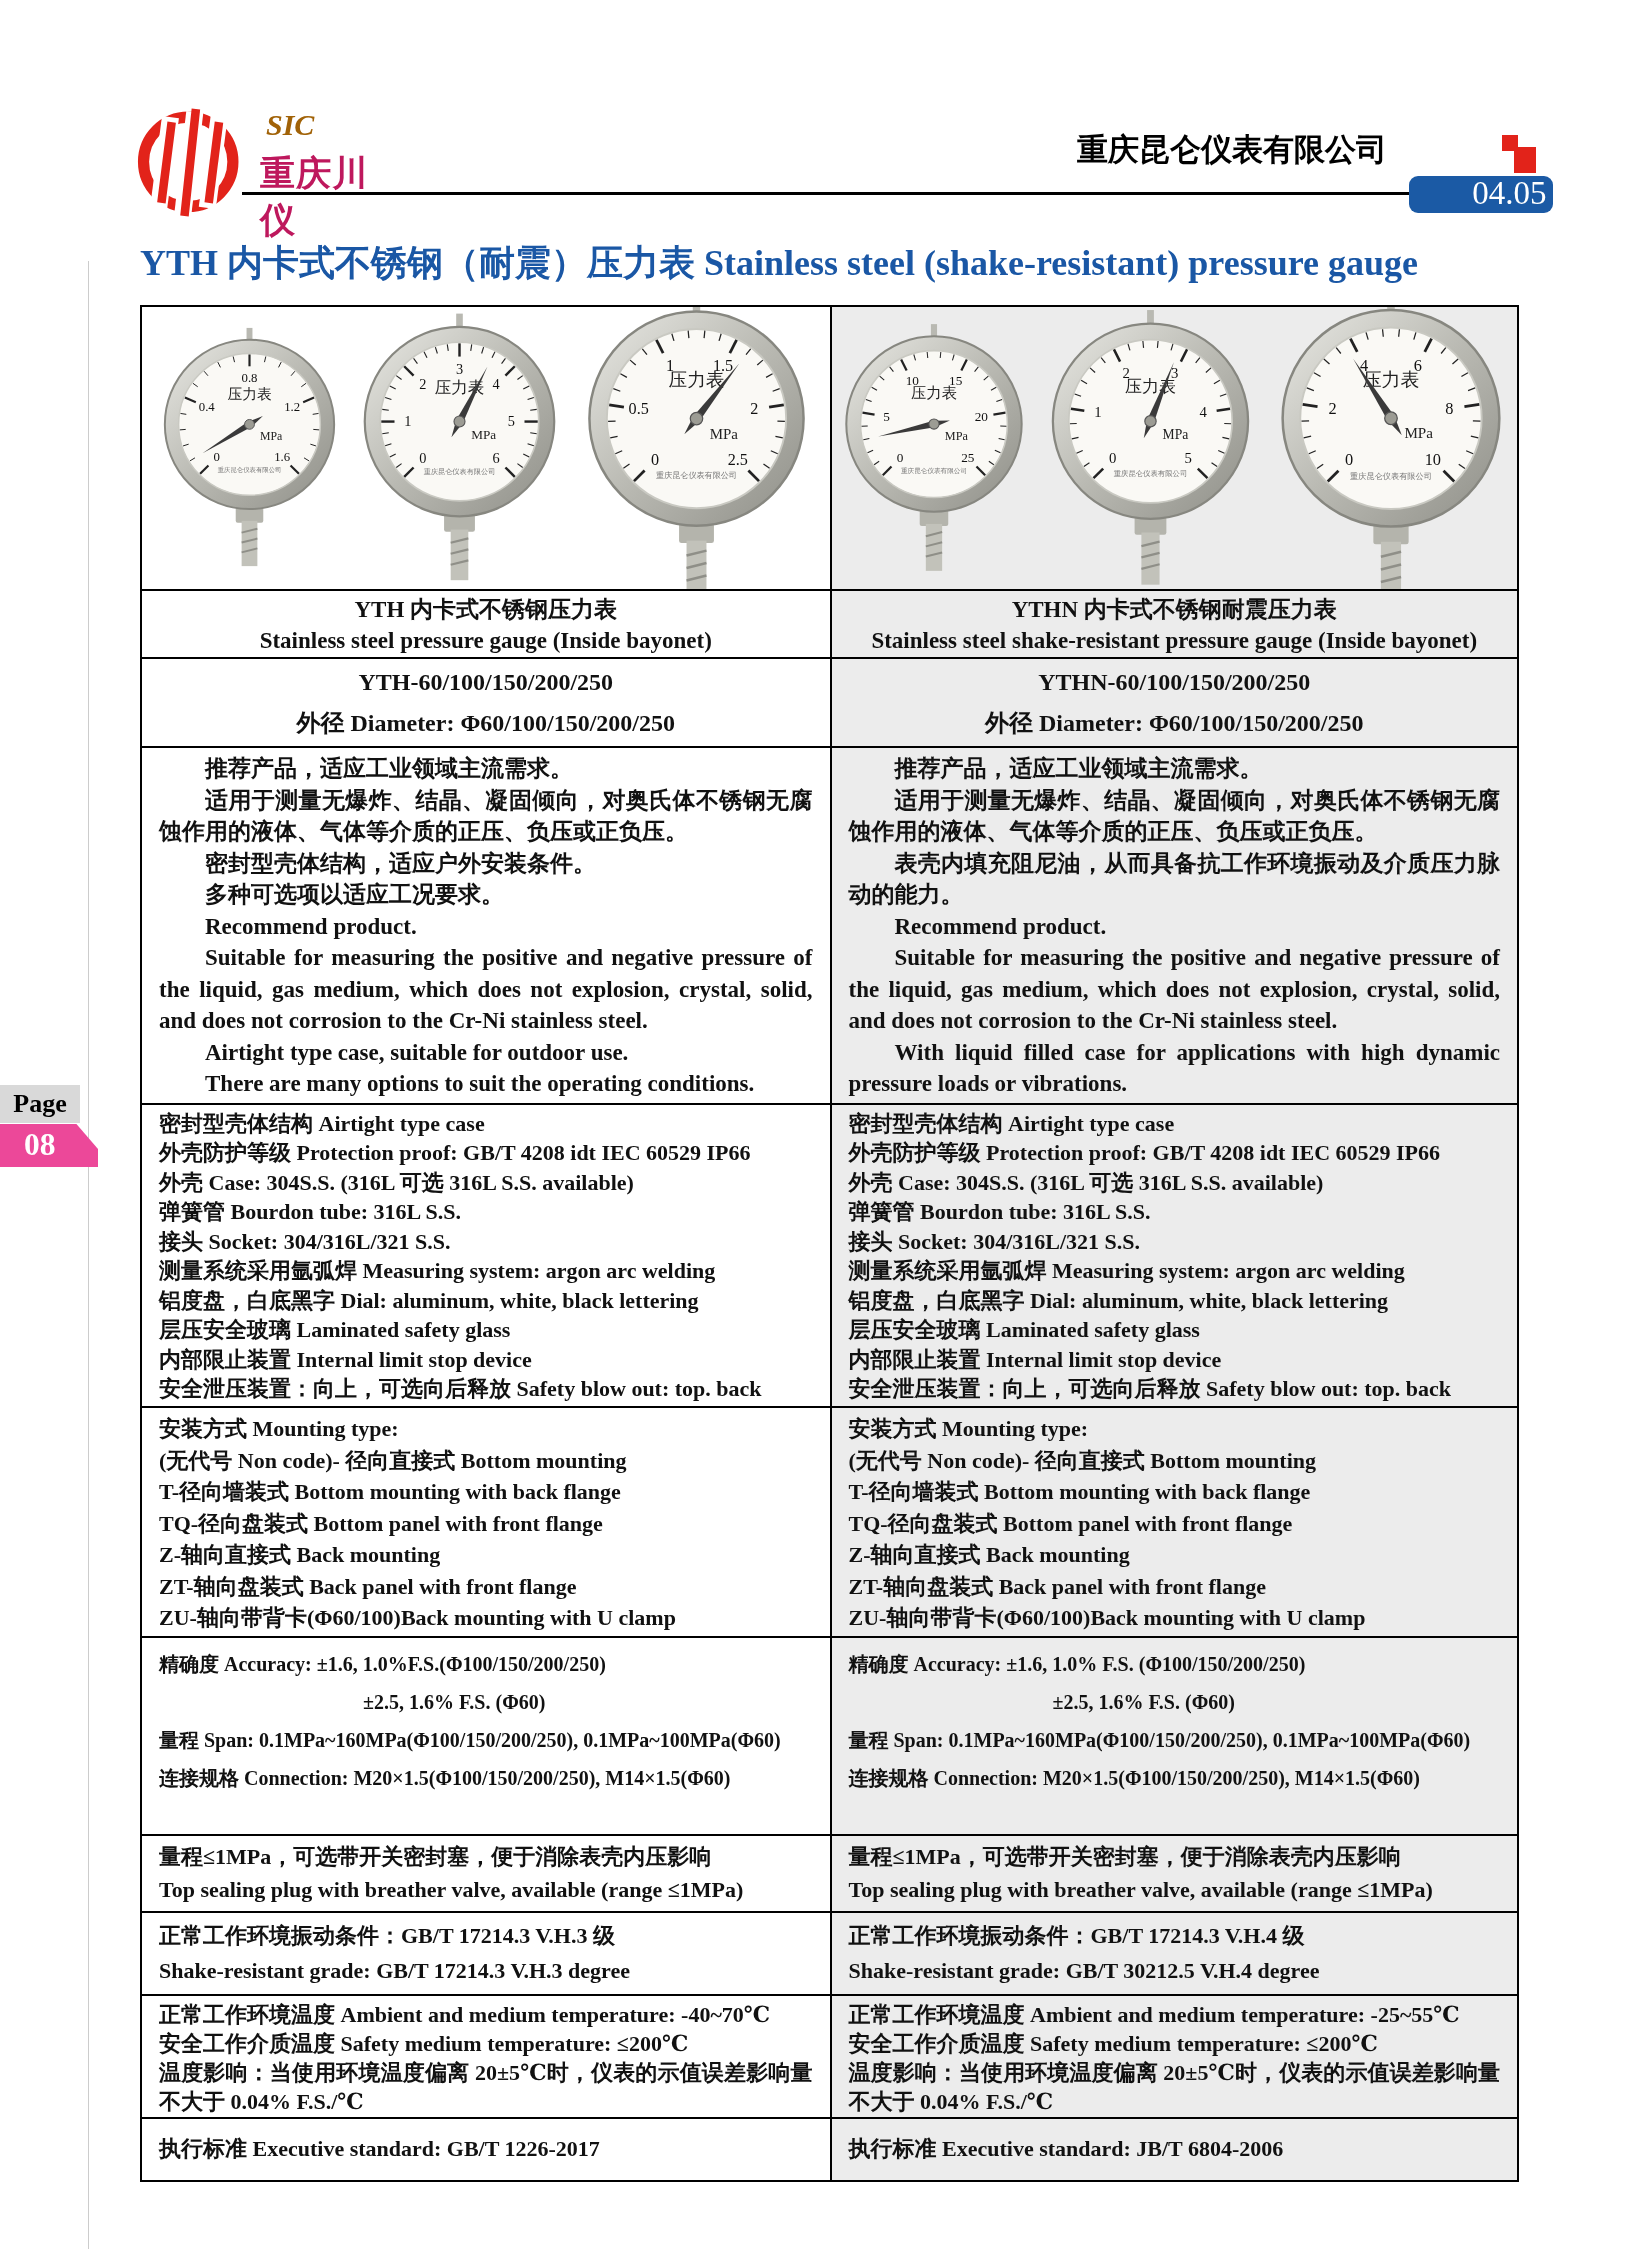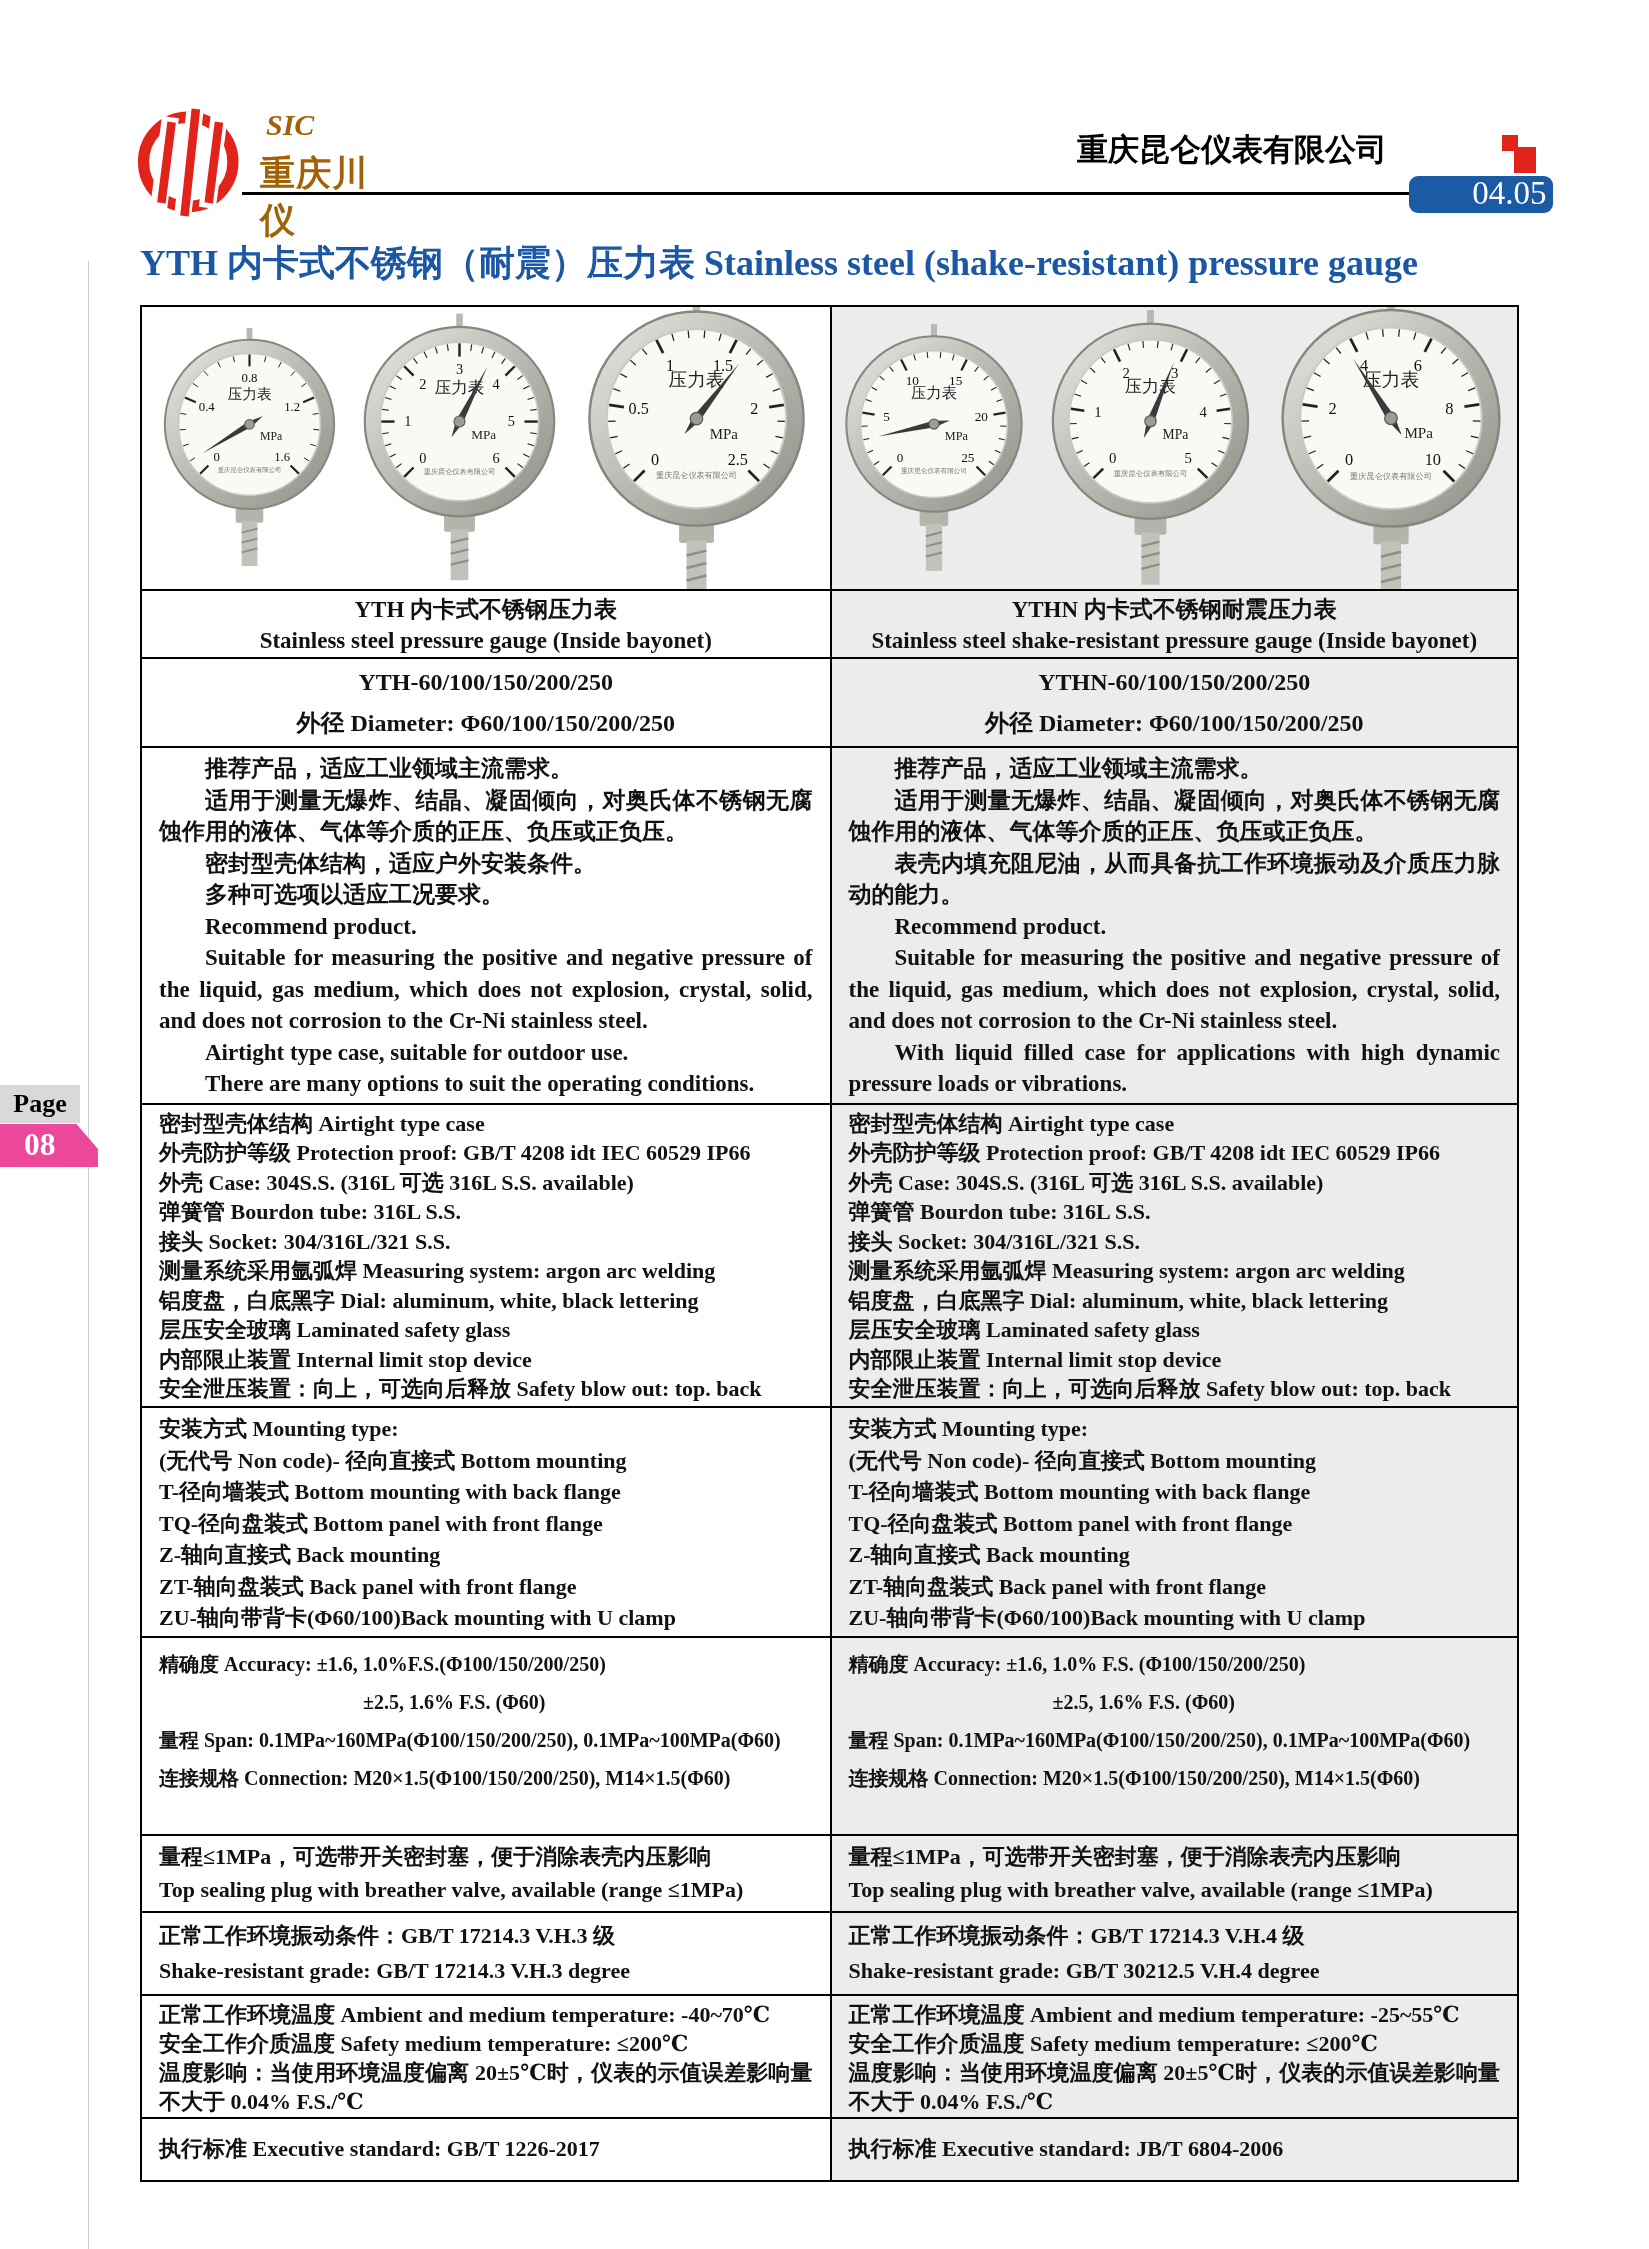--- a/index.html
+++ b/index.html
@@ -9,21 +9,21 @@
     width:1650px; height:2250px;
     font-family:"Liberation Serif","DejaVu Serif",serif;
     color:#111;
     overflow:hidden;
   }
   
   .left-rule { position:absolute; left:88px; top:261px; width:1.3px; height:1989px; background:#cccccc; }
   .logo-wrap { position:absolute; left:129px; top:104px; width:276px; height:115px; }
   .logo-svg { position:absolute; left:0; top:0; }
   .logo-sic { position:absolute; left:137px; top:3.9px; font-size:30px; font-weight:bold; font-style:italic; color:#a16207; font-family:"Liberation Serif",serif; }
-  .logo-cn  { position:absolute; left:131px; top:46px; font-size:35px; font-weight:bold; color:#a16207; font-family:"Liberation Sans","DejaVu Sans",sans-serif; letter-spacing:1.3px; }
+  .logo-cn  { position:absolute; left:131px; top:46px; font-size:35px; font-weight:bold; color:#be185d; font-family:"Liberation Sans","DejaVu Sans",sans-serif; letter-spacing:1.3px; }
   .company  { position:absolute; left:1077px; top:129px; width:355px; text-align:left; font-size:31px; font-weight:bold; font-family:"Liberation Sans","DejaVu Sans",sans-serif; color:#000; }
   .header-rule { position:absolute; left:242px; top:192px; width:1278px; height:3.3px; background:#000; }
   .deco-sq1 { position:absolute; left:1502px; top:135px; width:15.8px; height:15.8px; background:#e2231a; }
   .deco-sq2 { position:absolute; left:1514px; top:147px; width:22px; height:26px; background:#e2231a; }
   .page-badge { position:absolute; left:1409px; top:176px; width:144px; height:37px; background:#1b5aa5; border-radius:9px; color:#fff; font-size:33px; line-height:35px; text-align:right; padding-right:6.6px; font-family:"Liberation Serif",serif; }
   
   .page-tab { position:absolute; left:0; top:1085px; width:98px; height:84px; }
   .page-tab .ptop { position:absolute; left:0; top:0; width:80px; height:38px; background:#d9d9d9; text-align:center; font-size:26px; font-weight:bold; line-height:38px; color:#000; }
   .page-tab .pbot { position:absolute; left:0; top:39px; width:98px; height:43px; background:#ec4899; color:#fff; font-size:31.5px; font-weight:bold; text-align:center; line-height:41px; clip-path:polygon(0 0, 78% 0, 100% 58%, 100% 100%, 0 100%); padding-right:18.4px; }
   

